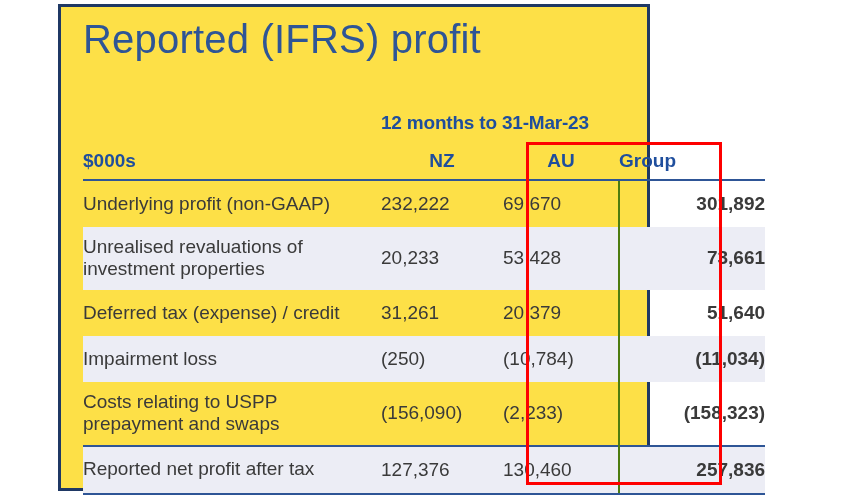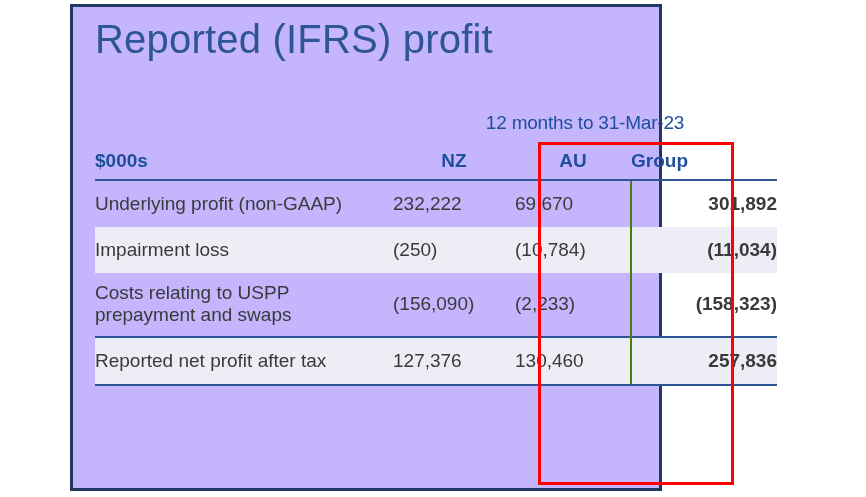--- a/index.html
+++ b/index.html
@@ -11,26 +11,26 @@
     width: 866px;
     height: 497px;
     font-family: "Liberation Sans", sans-serif;
     overflow: hidden;
     position: relative;
   }
 
   
   #slide-frame {
     position: absolute;
-    left: 70px;
+    left: 58px;
     top: 4px;
     width: 592px;
     height: 487px;
     border: 3px solid #1F3864;
-    background: #c4b5fd;
+    background: #fde047;
     box-sizing: border-box;
   }
 
   
   #slide-title {
     position: absolute;
     left: 22px;
     top: 10px;
     font-size: 40px;
     font-weight: 400;
@@ -60,23 +60,23 @@
   col.c-group  { width: 146px; }
 
   
   tr.period-row td {
     padding: 0 0 3px 0;
     border: none;
     height: 24px;
   }
   .period-label {
     font-size: 19px;
-    font-weight: normal;
+    font-weight: bold;
     color: #1F4E9D;
-    text-align: center;
+    text-align: left;
     white-space: nowrap;
     letter-spacing: -0.2px;
   }
 
   
   tr.head-row th {
     font-size: 19px;
     font-weight: bold;
     color: #1F4E9D;
     padding: 4px 0 7px 0;
@@ -171,20 +171,32 @@
         </tr>
       </thead>
       <tbody id="table-body">
           <tr class="data-row">
             <td class="cell-label">Underlying profit (non-GAAP)</td>
             <td class="cell-num">232,222</td>
             <td class="cell-num">69,670</td>
             <td class="cell-group">301,892</td>
           </tr>
           <tr class="data-row shaded">
+            <td class="cell-label">Unrealised revaluations of<div>investment properties</div></td>
+            <td class="cell-num">20,233</td>
+            <td class="cell-num">53,428</td>
+            <td class="cell-group">73,661</td>
+          </tr>
+          <tr class="data-row">
+            <td class="cell-label">Deferred tax (expense) / credit</td>
+            <td class="cell-num">31,261</td>
+            <td class="cell-num">20,379</td>
+            <td class="cell-group">51,640</td>
+          </tr>
+          <tr class="data-row shaded">
             <td class="cell-label">Impairment loss</td>
             <td class="cell-num">(250)</td>
             <td class="cell-num">(10,784)</td>
             <td class="cell-group">(11,034)</td>
           </tr>
           <tr class="data-row">
             <td class="cell-label">Costs relating to USPP<div>prepayment and swaps</div></td>
             <td class="cell-num">(156,090)</td>
             <td class="cell-num">(2,233)</td>
             <td class="cell-group">(158,323)</td>

